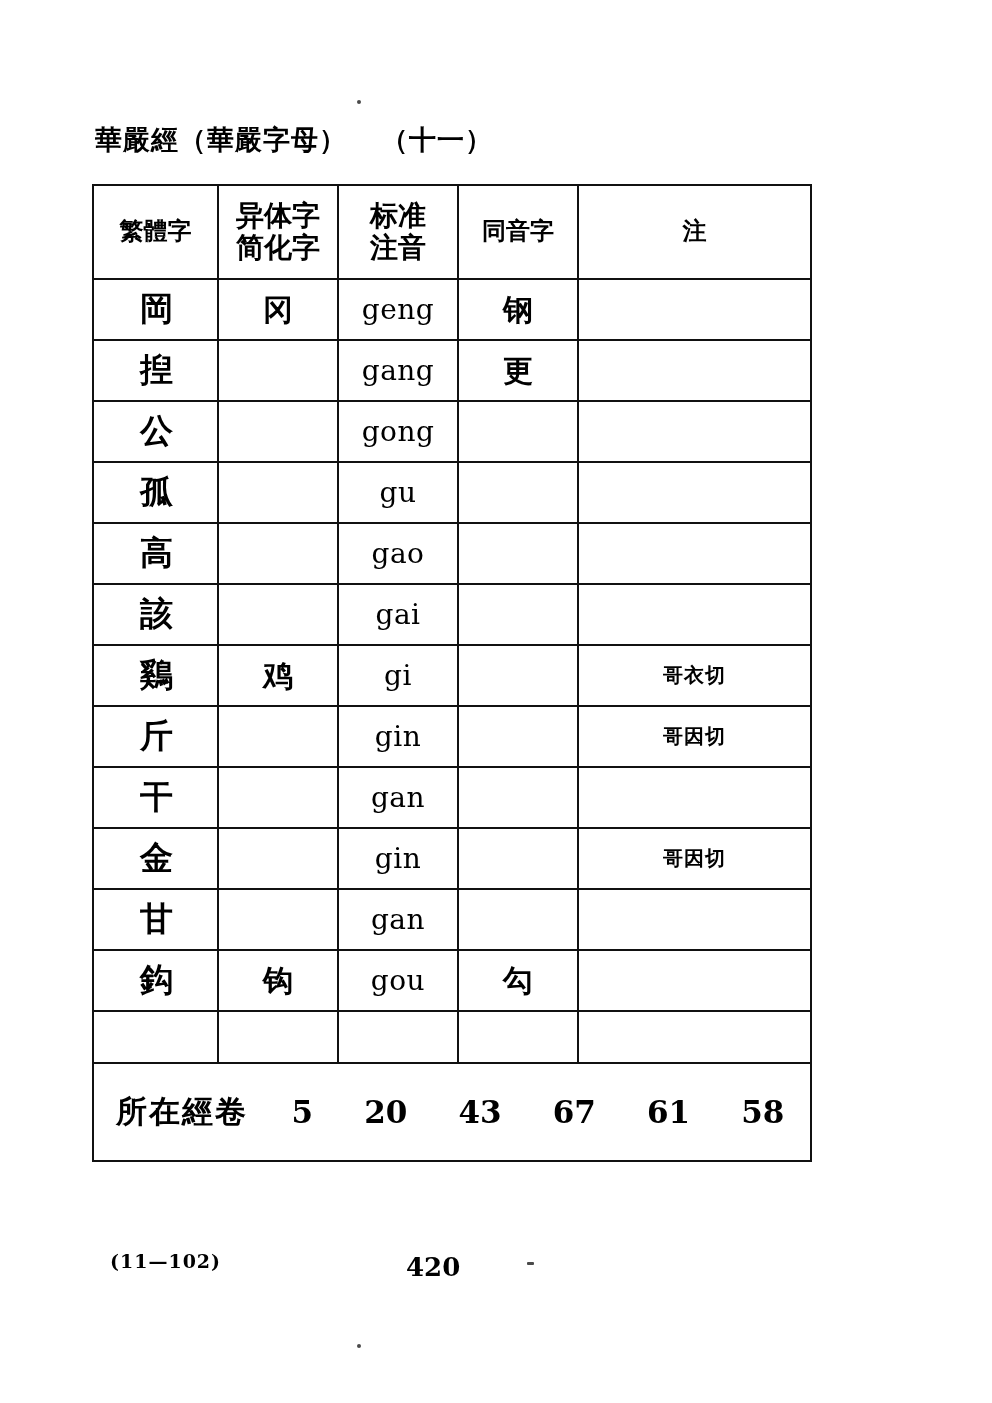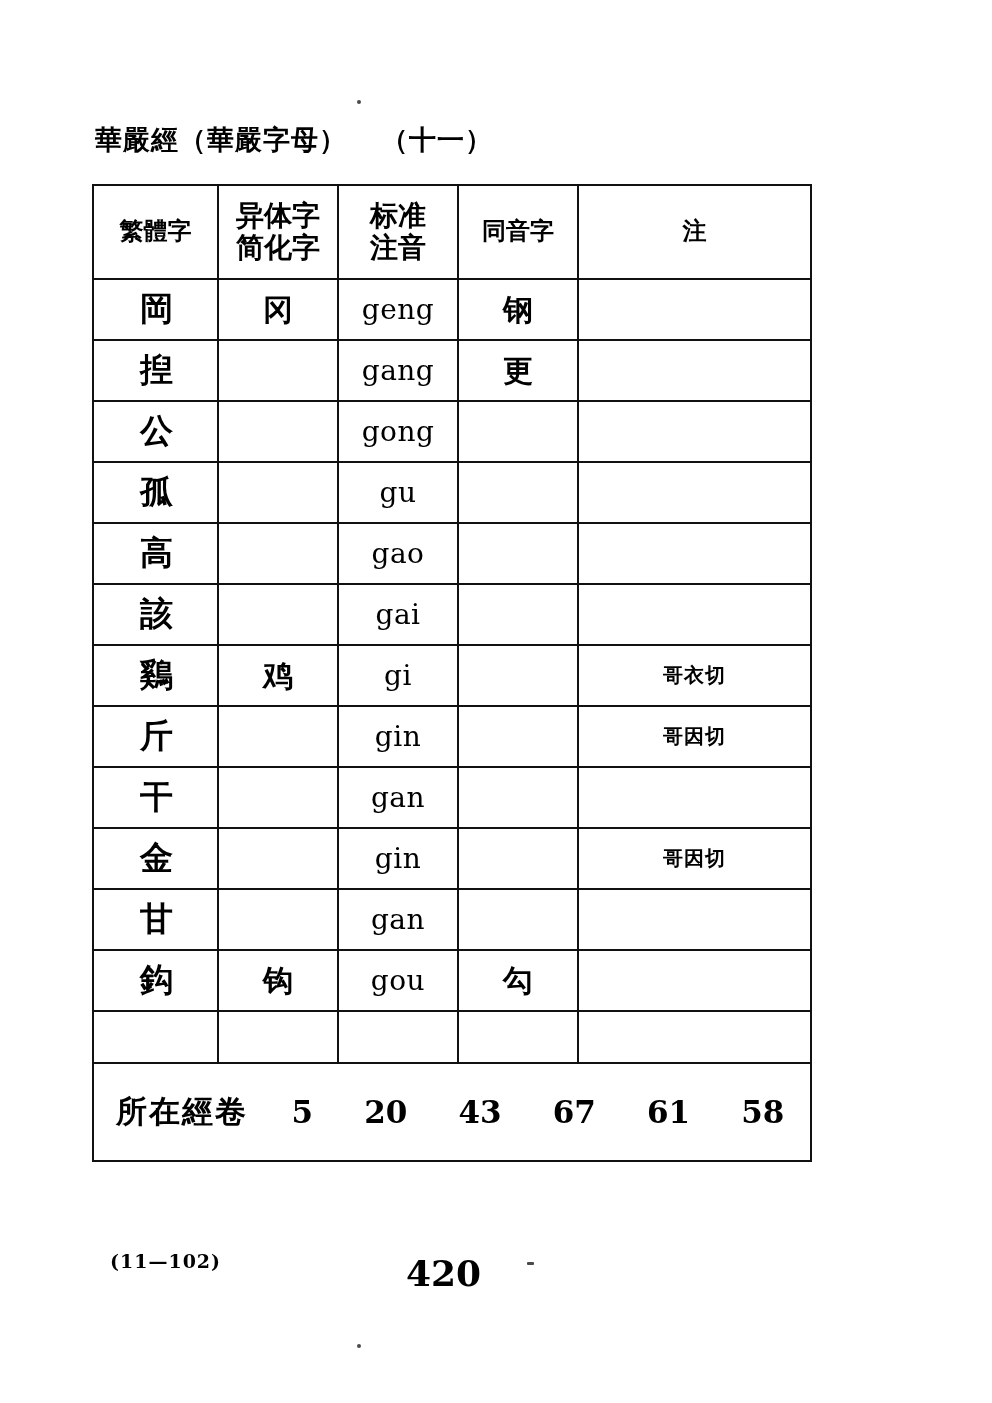--- a/index.html
+++ b/index.html
@@ -137,21 +137,21 @@
     font-family: "DejaVu Serif", serif;
     font-size: 19px;
     font-weight: bold;
     letter-spacing: 1px;
   }
   .foot-page {
     position: absolute;
     left: 406px;
     top: 1252px;
     font-family: "DejaVu Serif", serif;
-    font-size: 36px;
+    font-size: 26px;
     font-weight: bold;
   }
   .speck {
     position: absolute;
     background: #4a4a4a;
     border-radius: 50%;
   }
   .s1 { left: 357px; top: 100px; width: 4px; height: 4px; }
   .s2 { left: 357px; top: 1344px; width: 4px; height: 4px; }
   .s3 { left: 527px; top: 1262px; width: 7px; height: 3px; border-radius: 1px; }

